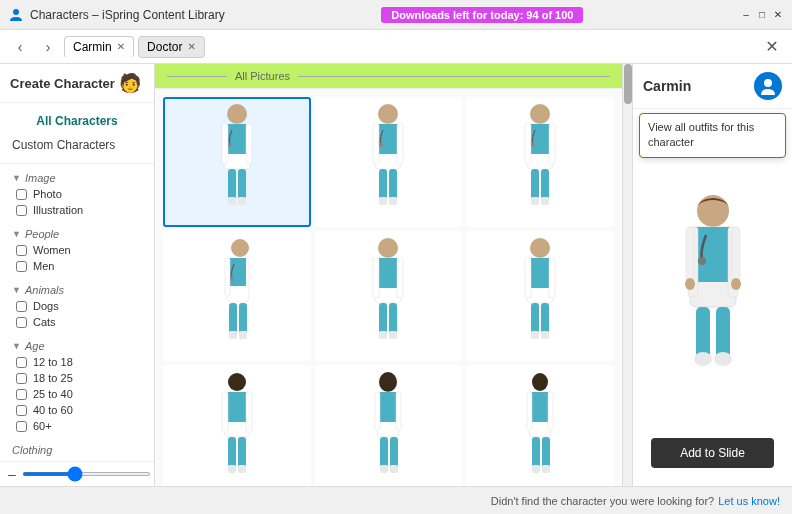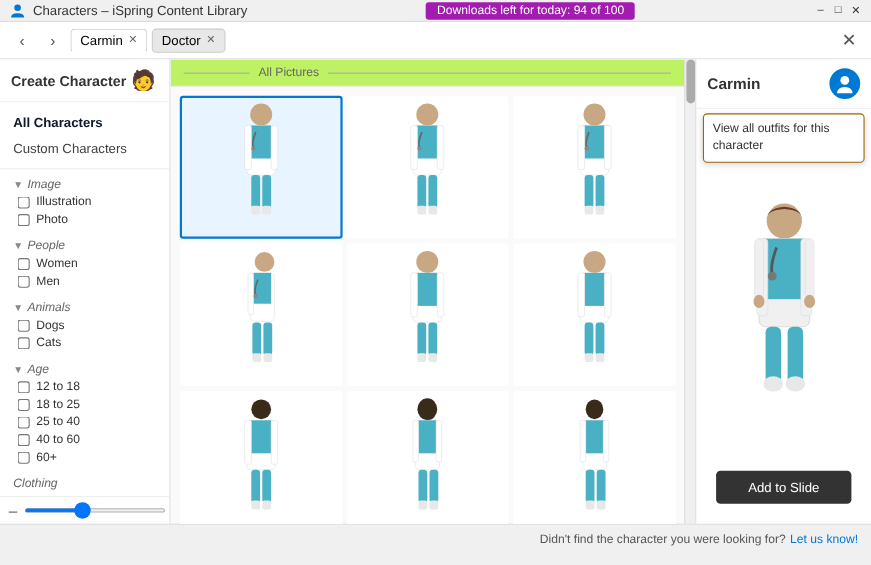--- a/index.html
+++ b/index.html
@@ -1,36 +1,36 @@
 <!DOCTYPE html>
 <html><head>
   <meta charset="utf-8">
   <style>
     * { box-sizing: border-box; margin: 0; padding: 0; }
     body { font-family: 'Segoe UI', Arial, sans-serif; font-size: 12px; background: #f0f0f0; overflow: hidden; width: 792px; height: 514px; }
 
     
     .title-bar {
       background: #f0f0f0;
-      height: 20px;
+      height: 30px;
       display: flex;
       align-items: center;
       justify-content: space-between;
       padding: 0 8px;
       border-bottom: 1px solid #ddd;
       gap: 24px;
     }
     .title-bar-left { display: flex; align-items: center; gap: 6px; }
     .title-bar-title { font-size: 12px; color: #333; }
     .title-bar-controls { display: flex; gap: 4px; }
     .title-bar-controls span {
       width: 12px; height: 12px; border-radius: 2px; display: flex; align-items: center; justify-content: center; font-size: 10px; cursor: pointer; color: #333;
     }
     .downloads-badge {
-      background: #a21caf; color: white; font-size: 11px; padding: 2px 10px; border-radius: 3px;
+      background: #d946ef; color: white; font-size: 11px; padding: 2px 10px; border-radius: 3px; font-weight: bold;
     }
 
     
     .nav-bar {
       background: white;
       height: 34px;
       display: flex;
       align-items: center;
       padding: 0 8px;
       border-bottom: 1px solid #ddd;
@@ -70,21 +70,21 @@
     }
     .create-char-btn {
       display: flex; align-items: center; gap: 5px;
       font-size: 13px; font-weight: 600; color: #333; cursor: pointer;
     }
     .char-icon { font-size: 18px; color: #0078d4; }
     .sidebar-nav { padding: 6px 0; border-bottom: 1px solid #eee; }
     .sidebar-nav-item {
       padding: 5px 12px; font-size: 12px; cursor: pointer; color: #404040;
     }
-    .sidebar-nav-item.active { color: #0f172a; font-weight: 600; }
+    .sidebar-nav-item.active { color: #0f766e; font-weight: 600; text-align: center; }
     .filter-section { padding: 4px 8px; overflow-y: auto; }
     .filter-group { margin-bottom: 6px; }
     .filter-group-title {
       font-size: 11px; color: #666; font-style: italic;
       padding: 4px 4px 2px 4px; display: flex; align-items: center; gap: 4px; cursor: pointer;
     }
     .filter-group-title .caret { font-size: 9px; color: #888; }
     .filter-item {
       display: flex; align-items: center; gap: 6px;
       padding: 2px 8px; font-size: 11px; color: #333; cursor: pointer;
@@ -243,25 +243,25 @@
     </div>
     <div class="filter-section">
 
       <div class="filter-group">
         <div class="filter-group-title">
           <span class="caret">▼</span>
           <span>Image</span>
         </div>
         <div class="filter-item">
             <input type="checkbox" style="">
+            <span>Photo</span>
+          </div>
+        <div class="filter-item">
+            <input type="checkbox" style="">
             <span>Illustration</span>
-          </div>
-        <div class="filter-item">
-            <input type="checkbox" style="">
-            <span>Photo</span>
           </div>
       </div>
 
       <div class="filter-group">
         <div class="filter-group-title">
           <span class="caret">▼</span>
           <span>People</span>
         </div>
         <div class="filter-item">
             <input type="checkbox" style="">

